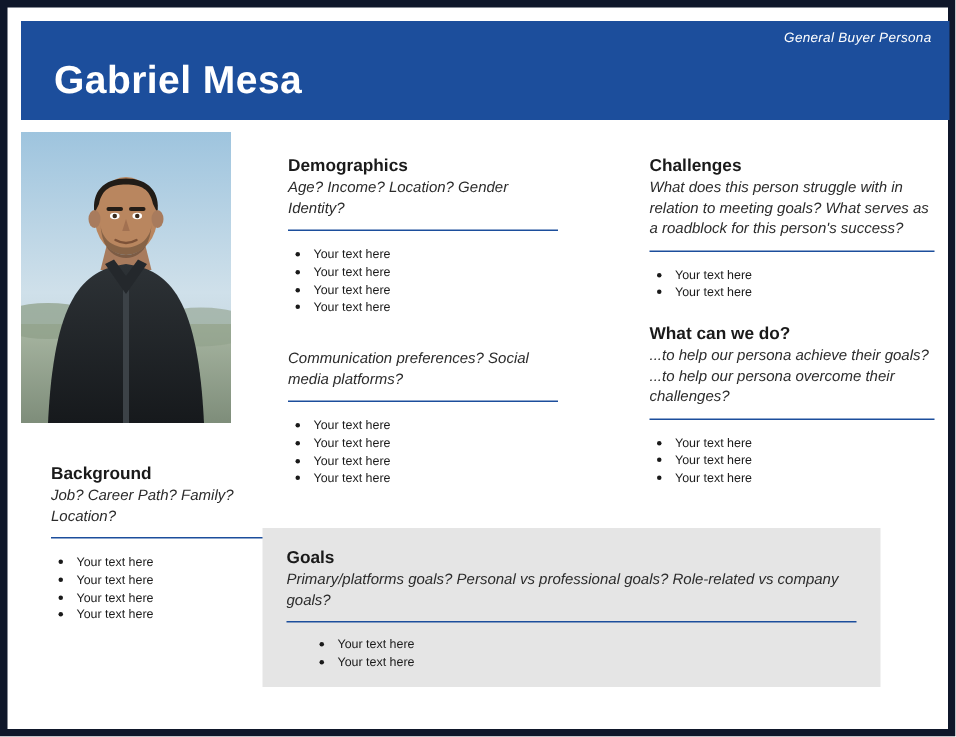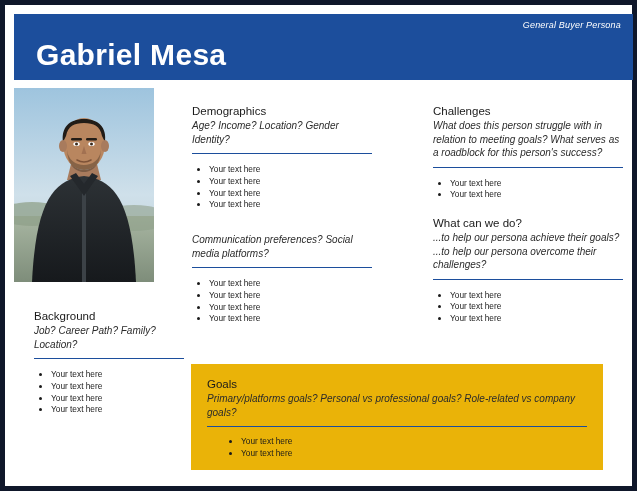--- a/index.html
+++ b/index.html
@@ -37,21 +37,21 @@
     color: #ffffff;
     font-size: 9px;
     font-style: italic;
     letter-spacing: 0.2px;
   }
   .header-title {
     position: absolute;
     left: 22px;
     top: 24px;
     color: #ffffff;
-    font-size: 30px;
+    font-size: 26px;
     font-weight: bold;
     letter-spacing: 0.3px;
   }
   
   .photo {
     position: absolute;
     left: 9px;
     top: 83px;
     width: 140px;
     height: 194px;
@@ -61,21 +61,21 @@
   .photo svg { display: block; }
   
   .left-col {
     position: absolute;
     left: 29px;
     top: 305px;
     width: 150px;
   }
   .section-title {
     font-size: 11.5px;
-    font-weight: normal;
+    font-weight: bold;
     color: #1a1a1a;
     margin: 0 0 2px 0;
   }
   .section-sub {
     font-size: 10px;
     font-style: italic;
     color: #2b2b2b;
     line-height: 1.35;
     margin: 0;
   }
@@ -110,26 +110,25 @@
     left: 428px;
     top: 100px;
     width: 190px;
   }
   .right-col .block + .block { margin-top: 16px; }
   .right-col .rule { width: 190px; }
   .right-col ul.bullets { margin-top: 2px; }
   
   .goals {
     position: absolute;
-    left: 186px;
+    left: 170px;
     top: 347px;
     width: 412px;
     height: 106px;
-    background: #eab308;
-    margin-top: 12px;
+    background: #e5e5e5;
   }
   .goals-inner {
     padding: 14px 16px 0 16px;
   }
   .goals .rule { width: 380px; margin: 7px 0 9px 0; }
   .goals ul.bullets { padding-left: 34px; }
 </style>
 </head>
 <body>
 

